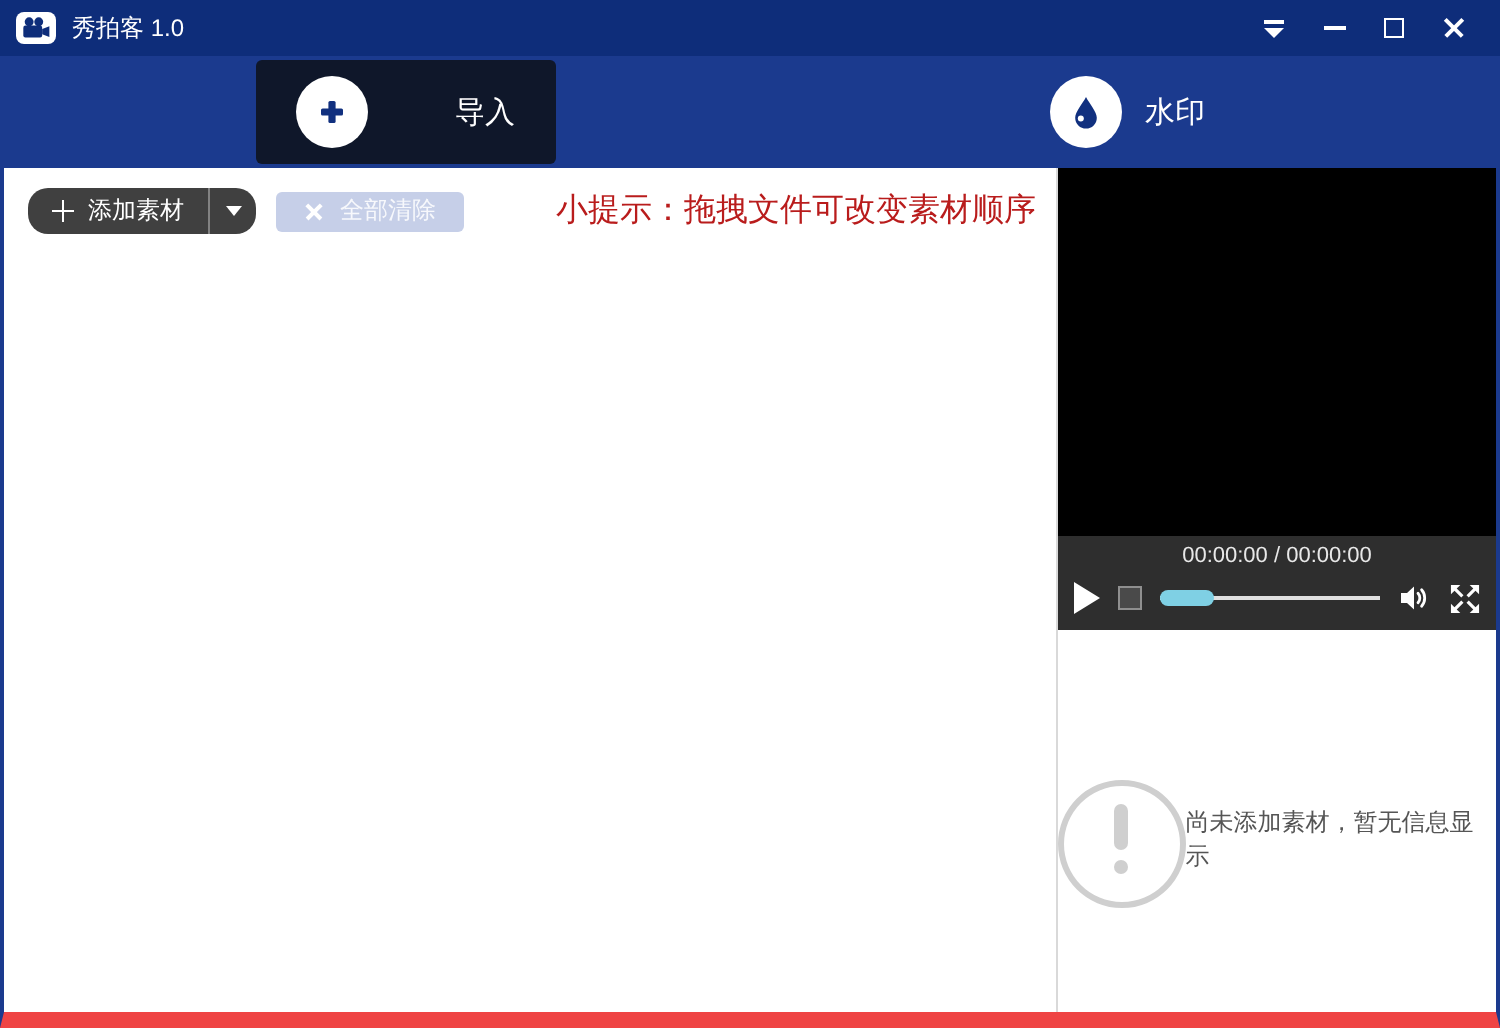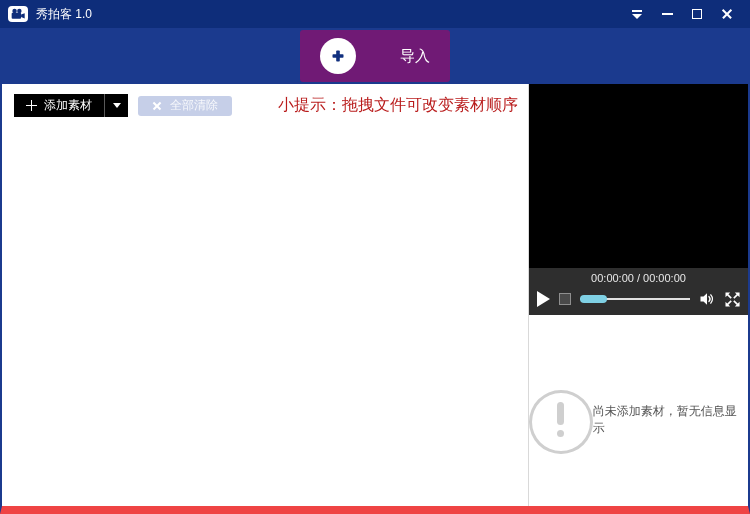--- a/index.html
+++ b/index.html
@@ -19,30 +19,30 @@
   .min-glyph { width:11px; height:2px; background:#fff; }
   .max-glyph { width:10px; height:10px; border:1.5px solid #fff; }
   .close-glyph { position:relative; width:12px; height:12px; }
   .close-glyph::before,.close-glyph::after { content:""; position:absolute; left:0; top:5px; width:12px; height:1.6px; background:#fff; }
   .close-glyph::before { transform:rotate(45deg); }
   .close-glyph::after { transform:rotate(-45deg); }
 
   
   .navbar { height:56px; margin:0 -2px; background:#1b3a8e; display:flex; align-items:center; justify-content:space-around; padding:0 14px; flex:0 0 auto; }
   .nav-item { display:flex; align-items:center; gap:12px; padding:8px 20px; border-radius:3px; cursor:pointer; }
-  .nav-item.active { background:#701a75;gap:44px; }
+  .nav-item.active { background:#0f172a;gap:44px; }
   .nav-circle { width:36px; height:36px; background:#fff; border-radius:50%; display:flex; align-items:center; justify-content:center; flex:0 0 auto; }
   .nav-label { color:#fff; font-size:15px; }
   .fx-text { color:#11307f; font-family:"Liberation Serif","DejaVu Serif",serif; font-size:16px; }
 
   
   .main { flex:1; display:flex; min-height:0; }
   .left-panel { width:527px; background:#fff; border-right:1px solid #d9d9d9; display:flex; flex-direction:column; }
   .toolbar { display:flex; align-items:center; padding:9px 10px 0 12px; height:34px; flex:0 0 auto; }
-  .btn-add { display:inline-flex; height:23px; background:#000000; border-radius:0; overflow:hidden; cursor:pointer; }
+  .btn-add { display:inline-flex; height:23px; background:#404040; border-radius:10px; overflow:hidden; cursor:pointer; }
   .btn-add-main { display:flex; align-items:center; gap:7px; padding:0 12px; }
   .btn-add-caret { width:24px; display:flex; align-items:center; justify-content:center; border-left:1px solid rgba(255,255,255,0.35); cursor:pointer; }
   .caret-down { width:0; height:0; border-left:4.5px solid transparent; border-right:4.5px solid transparent; border-top:5px solid #fff; }
   .plus-glyph { position:relative; width:11px; height:11px; }
   .plus-glyph::before { content:""; position:absolute; left:0; top:4.6px; width:11px; height:1.8px; background:#fff; }
   .plus-glyph::after { content:""; position:absolute; left:4.6px; top:0; width:1.8px; height:11px; background:#fff; }
   .btn-label { color:#fff; font-size:12px; }
   .btn-clear { display:inline-flex; align-items:center; gap:8px; height:20px; background:#c6cfe8; border-radius:3px; padding:0 14px; margin-left:10px; cursor:default; }
   .x-glyph { position:relative; width:10px; height:10px; }
   .x-glyph::before,.x-glyph::after { content:""; position:absolute; left:0; top:4.2px; width:10px; height:1.8px; background:#fff; }
@@ -111,20 +111,29 @@
     <div class="nav-item active">
       <span class="nav-circle">
         <svg width="20" height="20" viewBox="0 0 20 20">
           <rect x="8.2" y="4.5" width="3.6" height="11" rx="0.8" fill="#11307f"></rect>
           <rect x="4.5" y="8.2" width="11" height="3.6" rx="0.8" fill="#11307f"></rect>
         </svg>
       </span>
       <span class="nav-label">导入</span>
     </div>
 
+    <div class="nav-item">
+      <span class="nav-circle">
+        <svg width="20" height="20" viewBox="0 0 20 20">
+          <path d="M10 2.5 C8.2 6 4.6 9.9 4.6 12.9 a5.4 5.4 0 0 0 10.8 0 C15.4 9.9 11.8 6 10 2.5 Z" fill="#11307f"></path>
+          <circle cx="7.4" cy="13.2" r="1.5" fill="#fff"></circle>
+        </svg>
+      </span>
+      <span class="nav-label">水印</span>
+    </div>
 
 
 
 
   </div>
 
   <div class="main">
 
     <div class="left-panel">
       <div class="toolbar">

